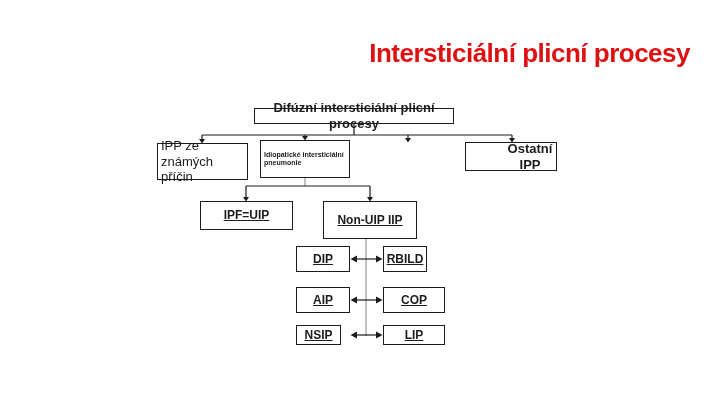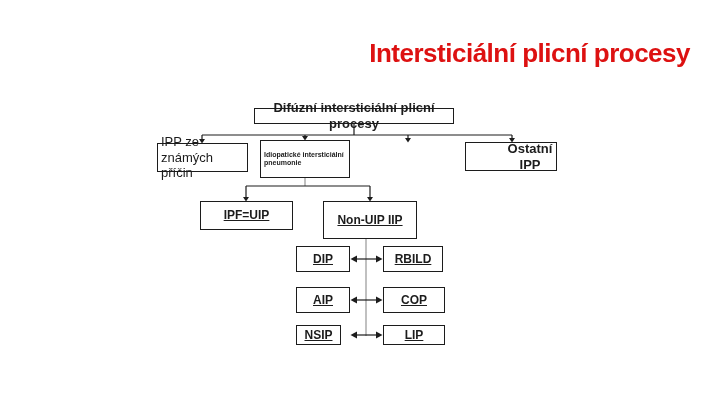--- a/index.html
+++ b/index.html
@@ -61,29 +61,29 @@
     <polygon points="350.5,300 357,296.6 357,303.4" fill="var(--line-color, #1c1c1c)"></polygon>
     <polygon points="382.5,300 376,296.6 376,303.4" fill="var(--line-color, #1c1c1c)"></polygon>
 
     <path d="M356.5,335 H376.5" stroke="var(--line-color, #1c1c1c)" stroke-width="1.2" fill="none"></path>
     <polygon points="350.5,335 357,331.6 357,338.4" fill="var(--line-color, #1c1c1c)"></polygon>
     <polygon points="382.5,335 376,331.6 376,338.4" fill="var(--line-color, #1c1c1c)"></polygon>
   </svg>
 
   <div class="box" style="left:254px; top:108px; width:200px; height:16px;">Difúzní intersticiální plicní procesy</div>
 
-  <div class="box left-align regular" style="left:157px; top:143px; width:91px; height:29px;">IPP ze známých příčin</div>
+  <div class="box left-align regular" style="left:157px; top:143px; width:91px; height:37px;">IPP ze známých příčin</div>
   <div class="box left-align two-line" style="left:260px; top:140px; width:90px; height:38px;">Idiopatické intersticiální pneumonie</div>
   <div class="box" style="left:465px; top:142px; width:92px; height:29px;padding-left:40px;">Ostatní IPP</div>
 
   <div class="box leaf" style="left:200px; top:201px; width:93px; height:29px;">IPF=UIP</div>
   <div class="box leaf" style="left:323px; top:201px; width:94px; height:38px;">Non-UIP IIP</div>
 
   <div class="box leaf" style="left:296px; top:246px; width:54px; height:26px;">DIP</div>
-  <div class="box leaf" style="left:383px; top:246px; width:60px; height:26px;">RBILD</div>
+  <div class="box leaf" style="left:383px; top:246px; width:44px; height:26px;">RBILD</div>
 
   <div class="box leaf" style="left:296px; top:287px; width:54px; height:26px;">AIP</div>
   <div class="box leaf" style="left:383px; top:287px; width:62px; height:26px;">COP</div>
 
   <div class="box leaf" style="left:296px; top:325px; width:45px; height:20px;">NSIP</div>
   <div class="box leaf" style="left:383px; top:325px; width:62px; height:20px;">LIP</div>
 
 </div>
 
 </body></html>

